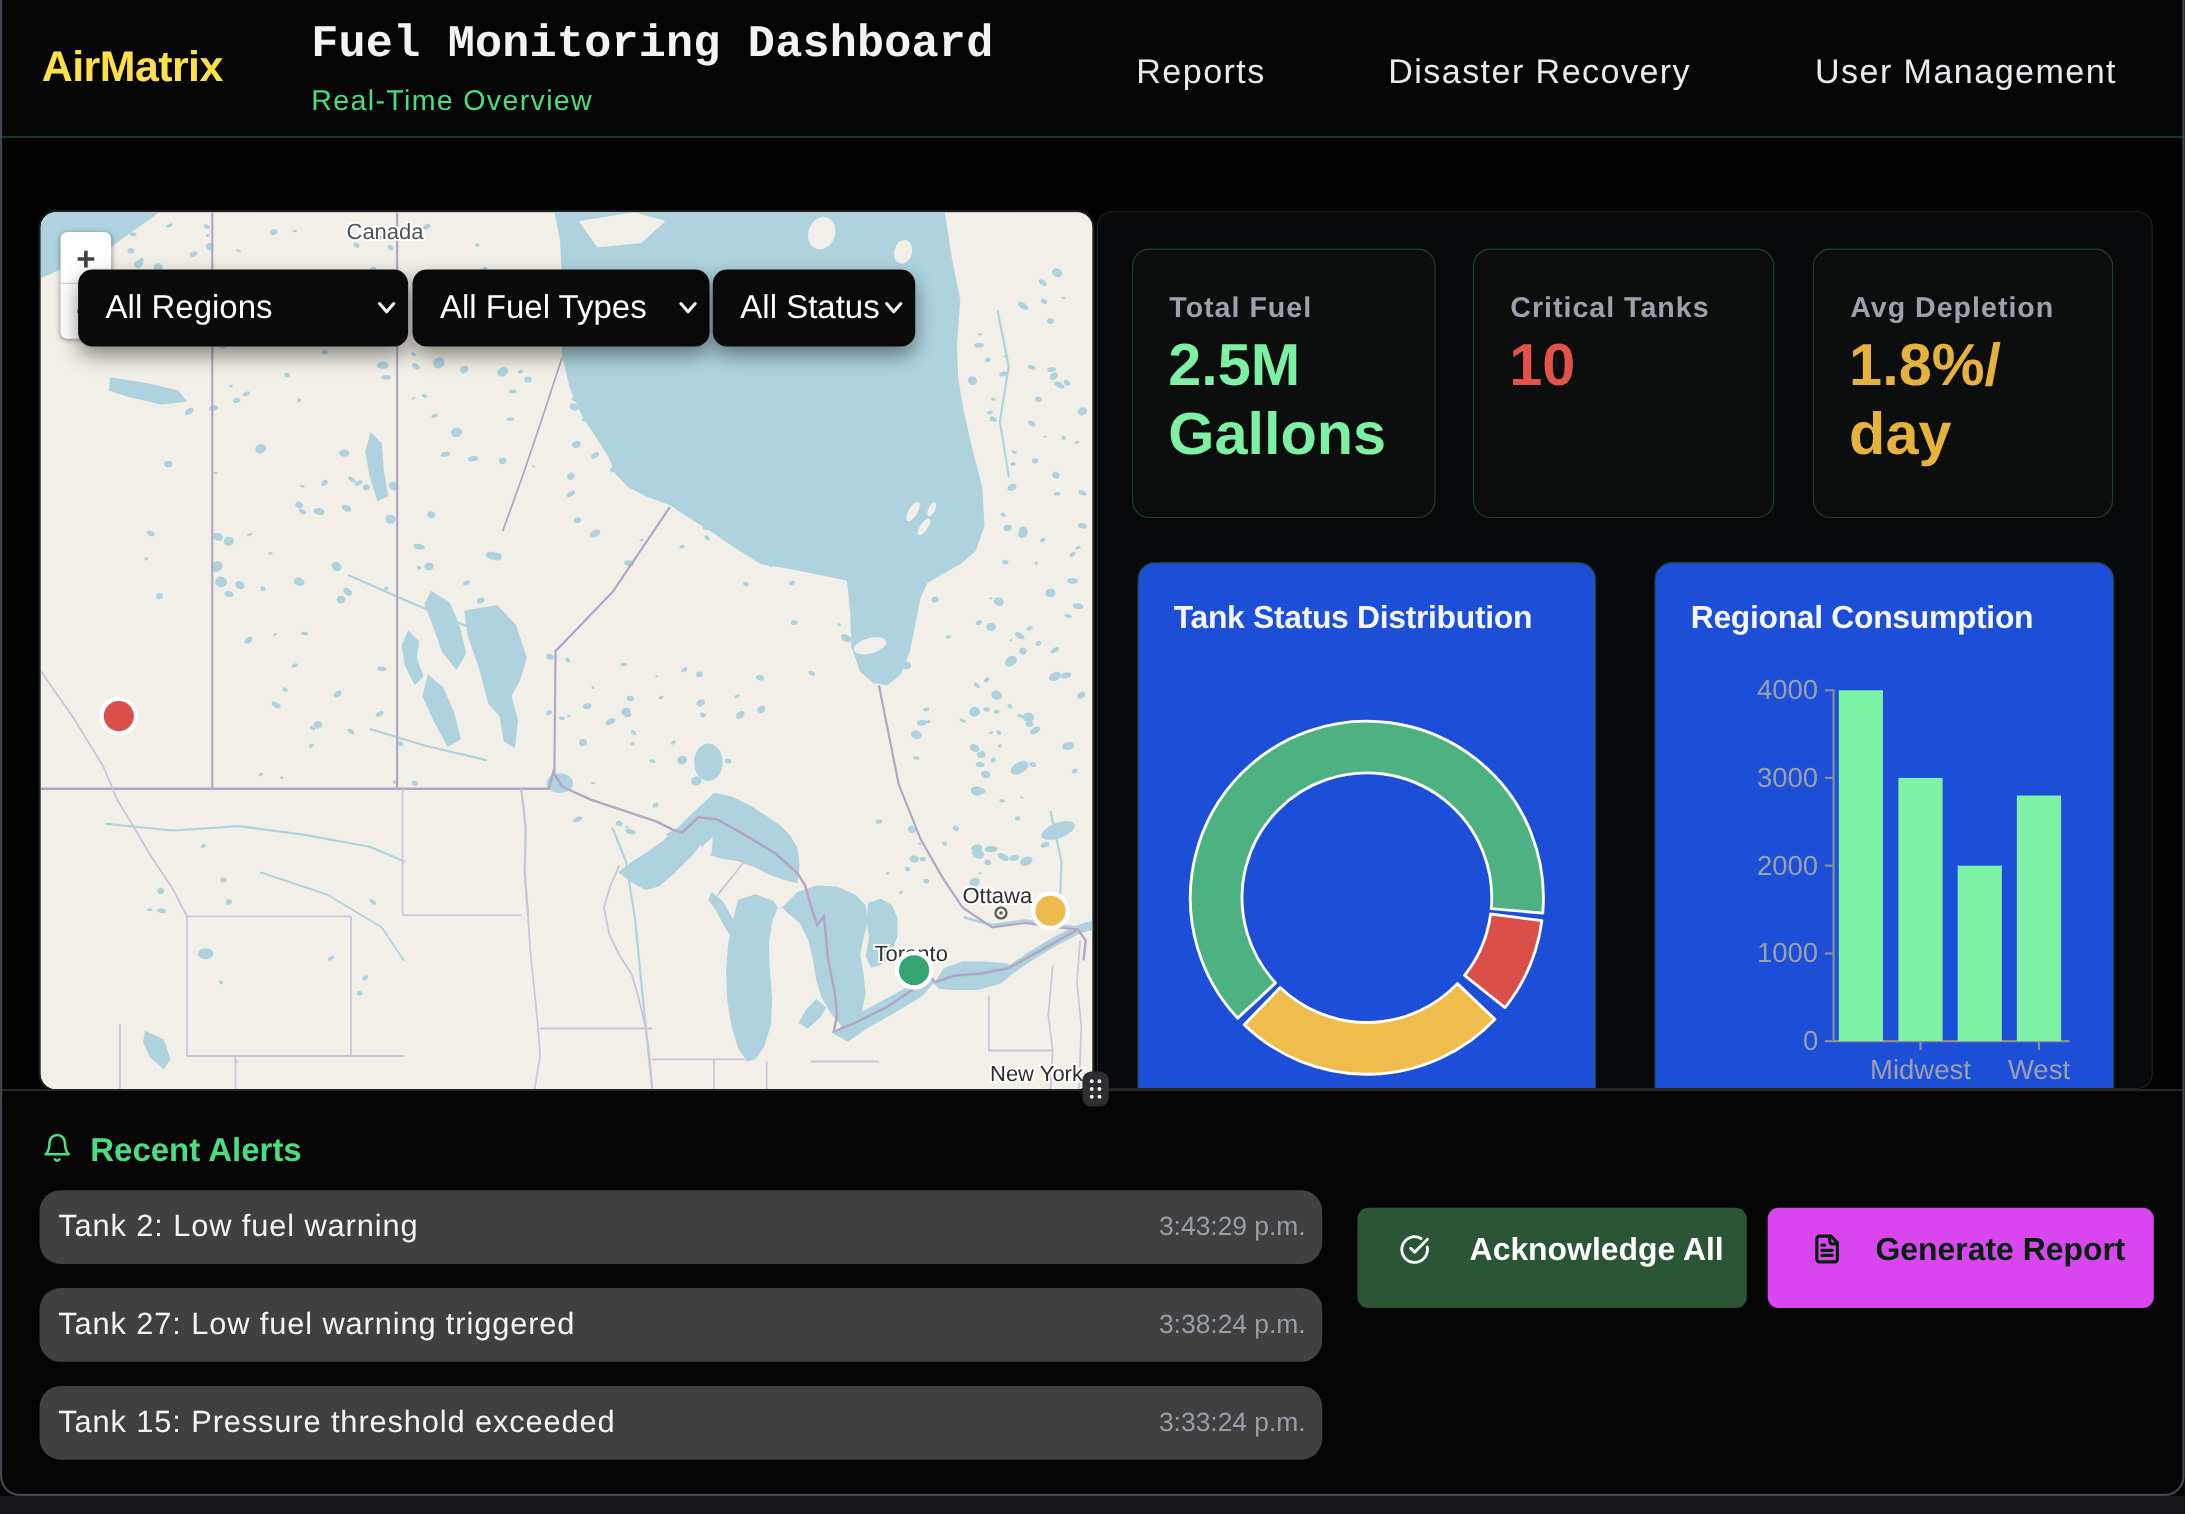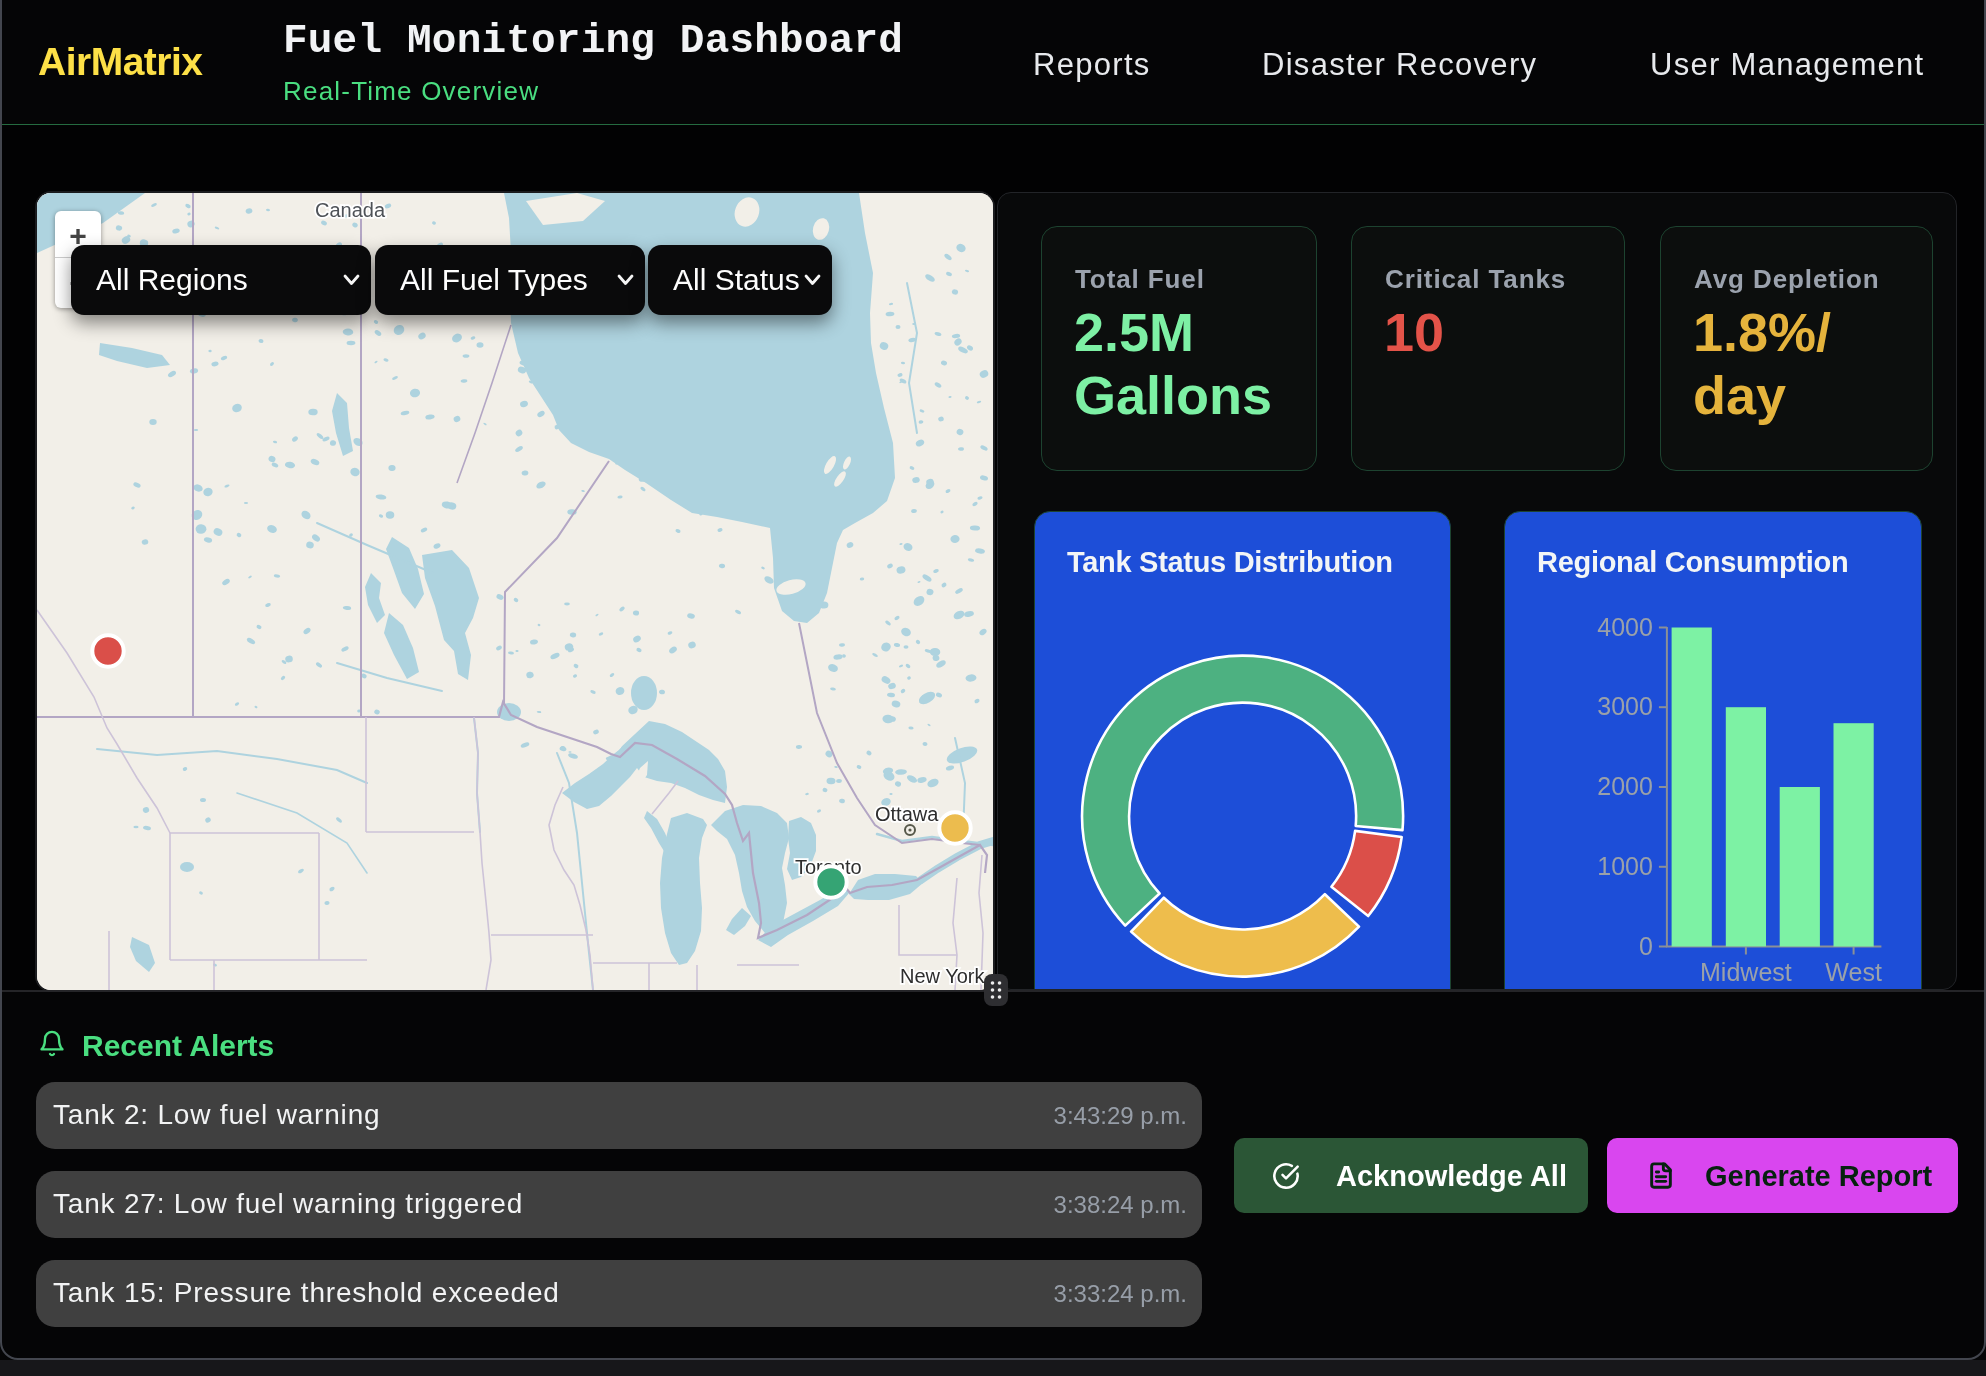--- a/index.html
+++ b/index.html
@@ -16,33 +16,33 @@
   .nav { position:absolute; top:47px; font-size:31px; color:#e7e9ec; letter-spacing:1.3px; }
   
   #mapcard { position:absolute; left:37px; top:193px; width:956px; height:797px; border-radius:14px; background:#f2efe8; overflow:hidden; box-shadow:0 0 0 2px #1b1c1f; }
   .zoomctl { position:absolute; left:18px; top:18px; width:46px; height:97px; background:#fff; border-radius:6px; box-shadow:0 1px 5px rgba(0,0,0,0.4); z-index:3; }
   .zoomctl .zline { position:absolute; left:0; top:46px; width:46px; height:1px; background:#ccc; }
   .zoomctl .zp { position:absolute; width:46px; height:46px; text-align:center; font-size:30px; font-weight:bold; color:#444; line-height:50px; }
   .dd { position:absolute; height:70px; background:#0a0a0b; border-radius:13px; box-shadow:0 8px 18px rgba(0,0,0,0.45); z-index:5; color:#fdfdfd; font-size:30px; font-weight:normal; line-height:70px; padding-left:25px; }
   .dd svg { position:absolute; right:11px; top:29px; }
   
   #rpanel { position:absolute; left:997px; top:192px; width:960px; height:798px; border:1px solid #222428; border-radius:14px; background:#08090a; overflow:hidden; }
-  .stat { position:absolute; top:33px; height:245px; background:#0c0e0d; border:1px solid #1d4330; border-radius:16px;margin-left:12px; }
+  .stat { position:absolute; top:33px; height:245px; background:#0c0e0d; border:1px solid #1d4330; border-radius:16px; }
   .stat .lab { position:absolute; left:33px; top:37px; font-size:26px; font-weight:bold; color:#9ba2ad; letter-spacing:0.9px; }
   .stat .val { position:absolute; left:32px; top:74px; font-size:54px; font-weight:bold; line-height:63px; letter-spacing:0px; }
   .chartcard { position:absolute; top:318px; height:560px; background:#1d4ed8; border:1px solid #1d4330; border-radius:16px; }
   .chartcard .ctitle { position:absolute; left:32px; top:34px; font-size:29px; font-weight:bold; color:#f3f5f6; letter-spacing:-0.3px; }
   
   #bpanel { position:absolute; left:0; top:990px; width:1986px; height:370px; background:#050506; border-top:2px solid #252528; }
   #grip { position:absolute; left:984px; top:974px; width:24px; height:32px; background:#2e2e31; border-radius:8px; z-index:20; }
   #alerthead { position:absolute; left:82px; top:1029px; font-size:30px; font-weight:bold; color:#4ade80; }
   .arow { position:absolute; left:36px; width:1166px; height:67px; background:#404040; border-radius:19px;text-align:center; }
   .arow .atxt { position:absolute; left:17px; top:17px; font-size:28px; color:#f2f3f4; letter-spacing:0.8px; }
   .arow .atime { position:absolute; right:15px; top:20px; font-size:24px; color:#979ea8; }
-  .btn { position:absolute; top:1138px; height:75px; border-radius:10px; }
+  .btn { position:absolute; top:1098px; height:91px; border-radius:10px; }
   .btn .bt { position:absolute; font-weight:bold; font-size:29px; top:22px; }
 </style>
 </head>
 <body>
 <div id="stage">
   <div id="appbg"></div>
 
   <div id="header">
     <div id="logo">AirMatrix</div>
     <div id="title">Fuel Monitoring Dashboard</div>

